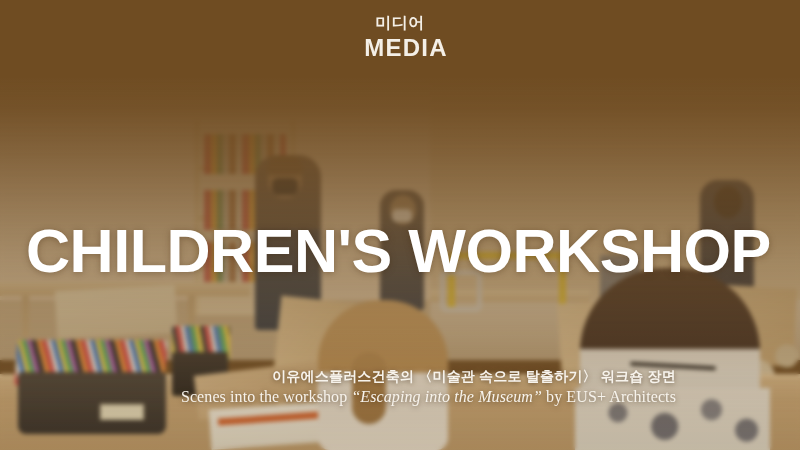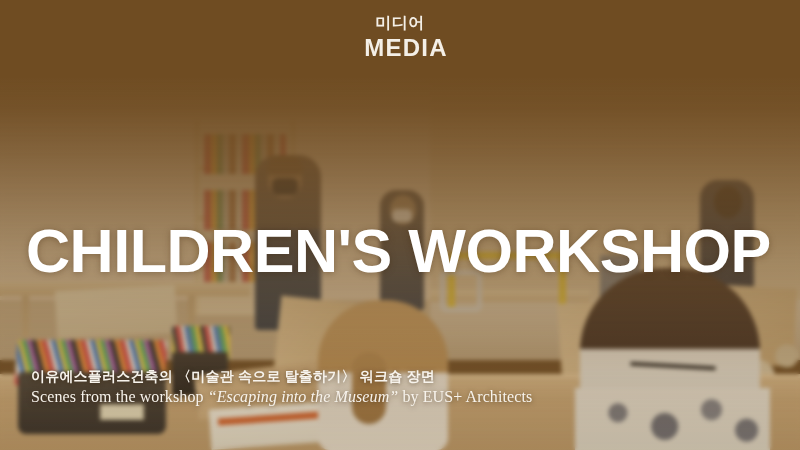--- a/index.html
+++ b/index.html
@@ -272,21 +272,21 @@
     position:absolute; left:26px; top:216px; width:756px;
     font-size:62px; font-weight:700; color:#fff;
     letter-spacing:-.5px; line-height:70px;
     transform:scaleX(.985); transform-origin:left center;
     text-shadow:0 1px 7px rgba(60,34,10,.35);
     white-space:nowrap;
   }
 
   .caption {
     position:absolute; left:0; top:366px; width:676px;
-    text-align:left; color:#f7f3ec;
+    text-align:right; color:#f7f3ec;
     text-shadow:0 1px 5px rgba(50,30,10,.55);
     padding-left:31px;
   }
   .caption .cap-ko {
     font-size:14px; font-weight:600; line-height:20px; letter-spacing:.2px;
   }
   .caption .cap-en {
     font-family:"Liberation Serif", serif;
     font-size:16px; line-height:22px; letter-spacing:.1px;
   }
@@ -370,16 +370,16 @@
 
   <div class="kicker">
     <div class="ko">미디어</div>
     <div class="en">MEDIA</div>
   </div>
 
   <div class="title-en">CHILDREN'S WORKSHOP</div>
 
   <div class="caption">
     <div class="cap-ko">이유에스플러스건축의 〈미술관 속으로 탈출하기〉 워크숍 장면</div>
-    <div class="cap-en"><span>Scenes from the workshop </span><em>“Escaping into the Museum”</em><span> by EUS+ Architects</span></div>
+    <div class="cap-en"><span>Scenes into the workshop </span><em>“Escaping into the Museum”</em><span> by EUS+ Architects</span></div>
   </div>
 
 </div>
 
 </body></html>

